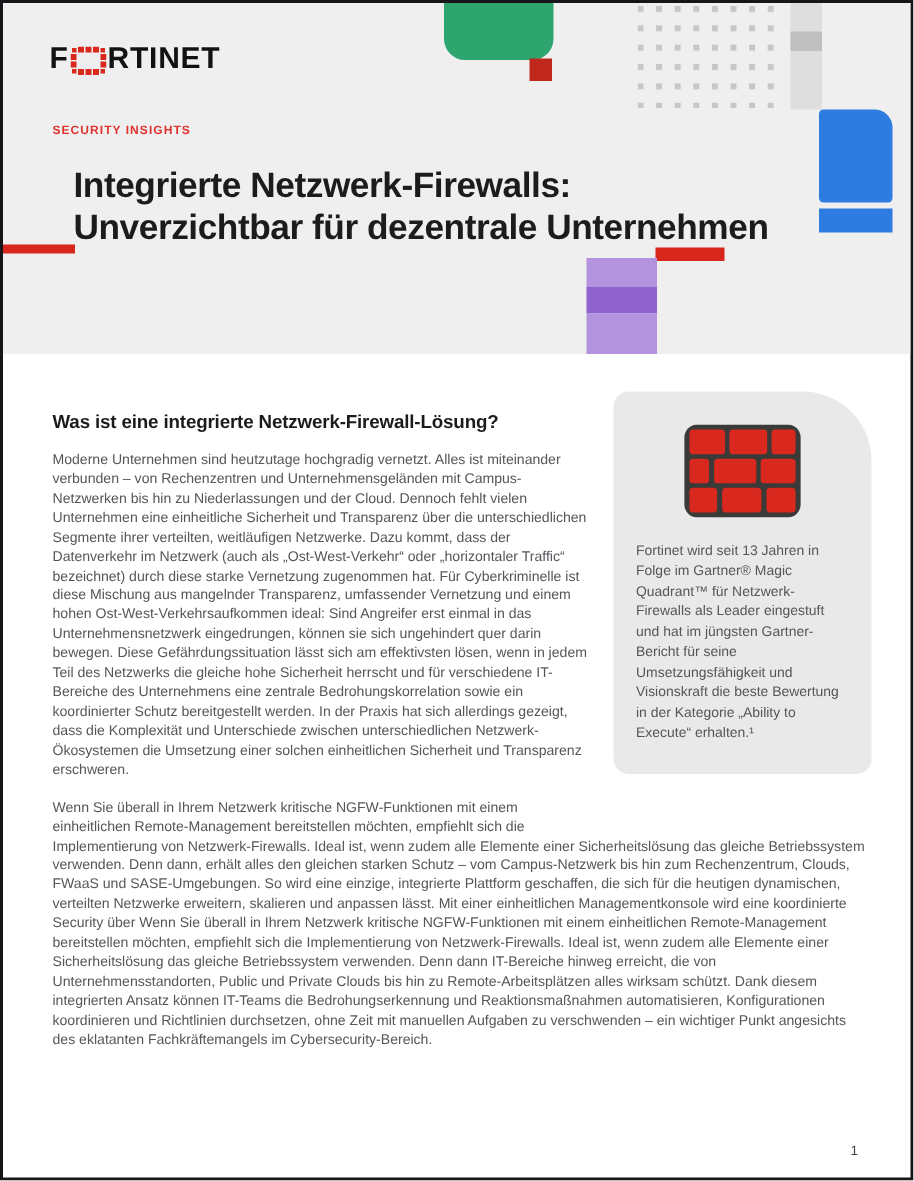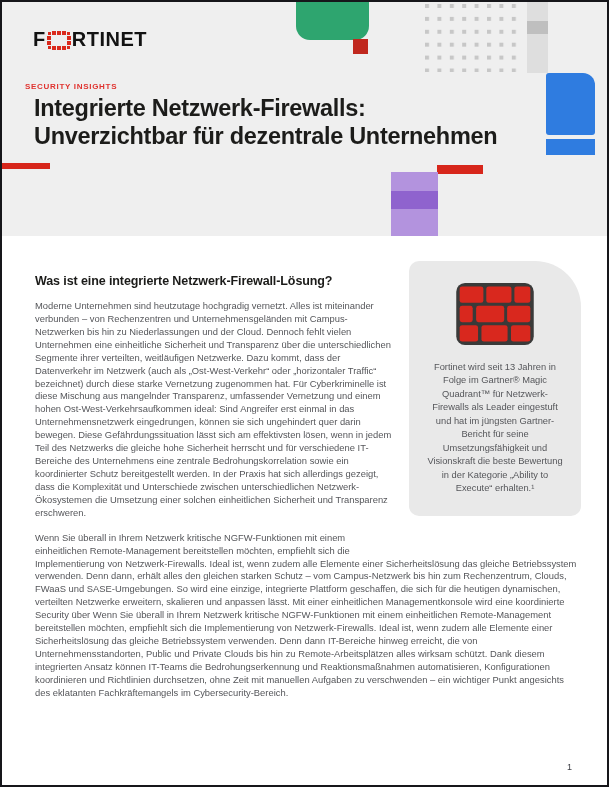--- a/index.html
+++ b/index.html
@@ -6,23 +6,23 @@
   .page{
     position:relative;width:609px;height:787px;box-sizing:border-box;
     border:2px solid #16161a;background:#ffffff;overflow:hidden;
     font-family:"Liberation Sans","DejaVu Sans",sans-serif;
   }
   
   .band{position:relative;width:100%;height:234px;background:#efefef;}
   .logo{position:absolute;left:31px;top:26px;display:flex;align-items:center;color:#121212;
         font-weight:800;font-size:20px;letter-spacing:0.5px;}
   .logo svg{margin:1px 1px 0 1px;display:block;}
-  .eyebrow{position:absolute;left:23px;top:80px;font-size:8px;font-weight:700;
+  .eyebrow{position:absolute;left:33px;top:80px;font-size:8px;font-weight:700;
            letter-spacing:0.7px;color:#e0332f;text-align:right;}
-  .title{position:absolute;left:32px;top:92px;margin:0;font-size:23.5px;line-height:28px;
+  .title{position:absolute;left:32px;top:92px;margin:15px;font-size:23.5px;line-height:28px;
          font-weight:600;color:#1c1c1a;letter-spacing:-0.3px;}
   .title span{display:block;}
   
   .deco{position:absolute;}
   .green-rect{left:294px;top:0;width:73px;height:38px;background:#2ea56f;border-radius:0 0 14px 14px;}
   .red-square-small{left:351px;top:37px;width:15px;height:15px;background:#c0281e;}
   .dots{left:423px;top:2px;}
   .gray-bar{left:525px;top:0;width:21px;height:71px;background:#dedede;}
   .gray-bar-dark{position:absolute;left:0;top:19px;width:100%;height:13px;background:#bfbfbf;}
   .blue-big{left:544px;top:71px;width:49px;height:62px;background:#2f7ce0;border-radius:3px 12px 3px 3px;}
@@ -30,21 +30,21 @@
   .red-bar-left{left:0;top:161px;width:48px;height:6px;background:#d7261b;}
   .red-bar-right{left:435px;top:163px;width:46px;height:9px;background:#d7261b;}
   .purple-1{left:389px;top:170px;width:47px;height:19px;background:#b393de;}
   .purple-2{left:389px;top:189px;width:47px;height:18px;background:#8f63ce;}
   .purple-3{left:389px;top:207px;width:47px;height:27px;background:#b393de;}
   
   .content{padding:22px 26px 0 33px;}
   .card{
     float:right;width:172px;margin:3px 0 40px 14px;box-sizing:border-box;
     background:#e9e9e9;border-radius:10px 46px 10px 10px;
-    padding:22px 15px 20px;text-align:center;
+    padding:22px 15px 20px;
   }
   .card svg{display:block;margin:0 auto 16px;}
   .card-text{margin:0;font-size:9.3px;line-height:1.45;color:#55565a;}
   .section-heading{margin:16px 0 9px;font-size:12.5px;font-weight:700;color:#1b1b19;letter-spacing:-0.1px;}
   .content p.body{margin:12px 0 11px;font-size:9.4px;line-height:1.375;color:#55565a;}
   
   .pagenum{position:absolute;left:565px;top:760px;font-size:9px;color:#3c3e45;}
 </style>
 </head>
 <body>

